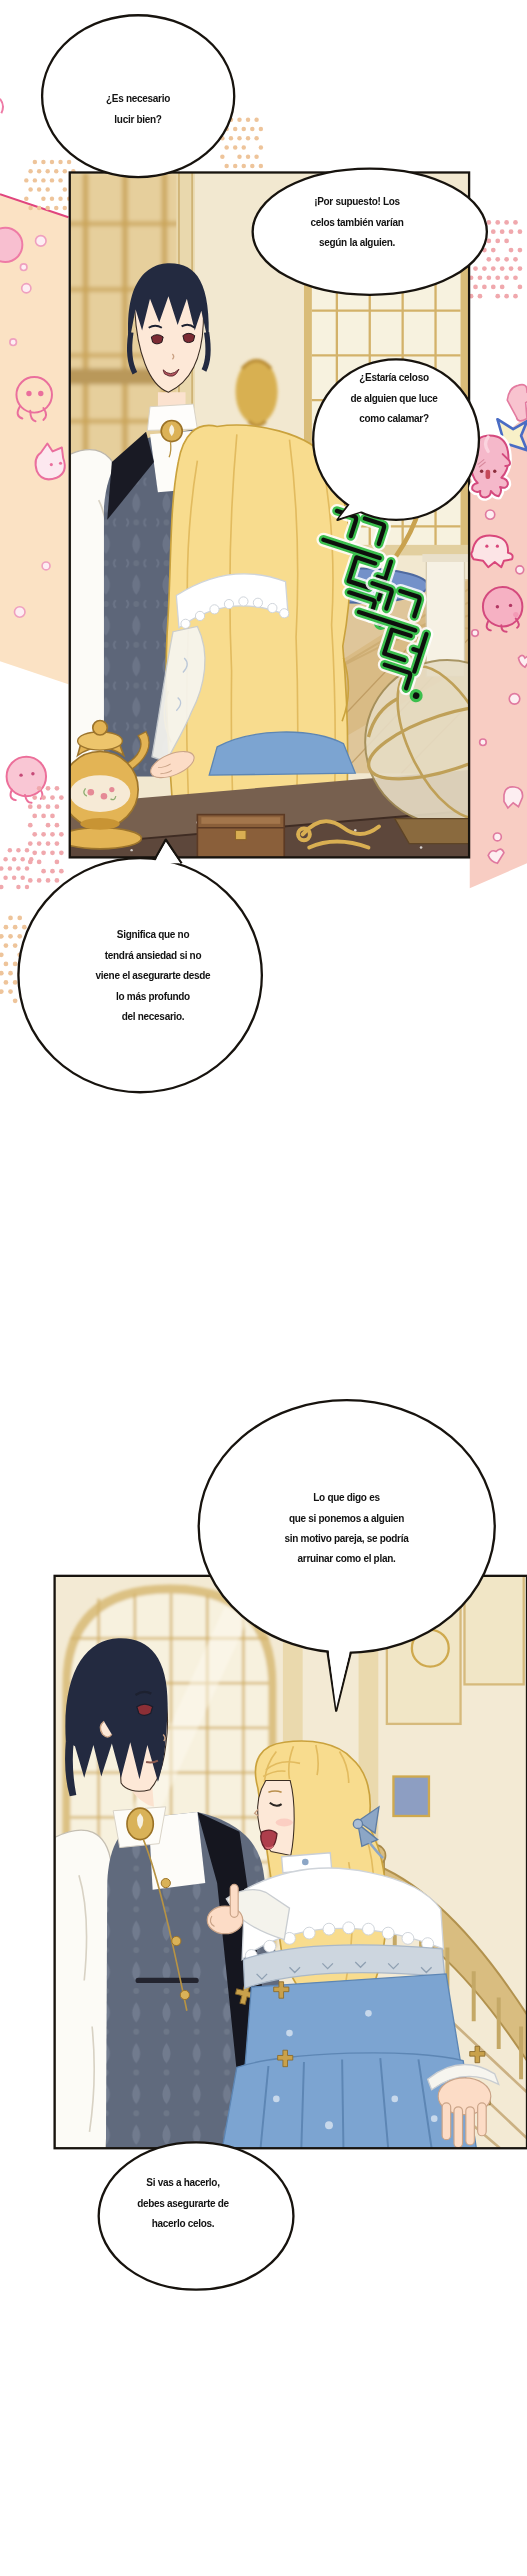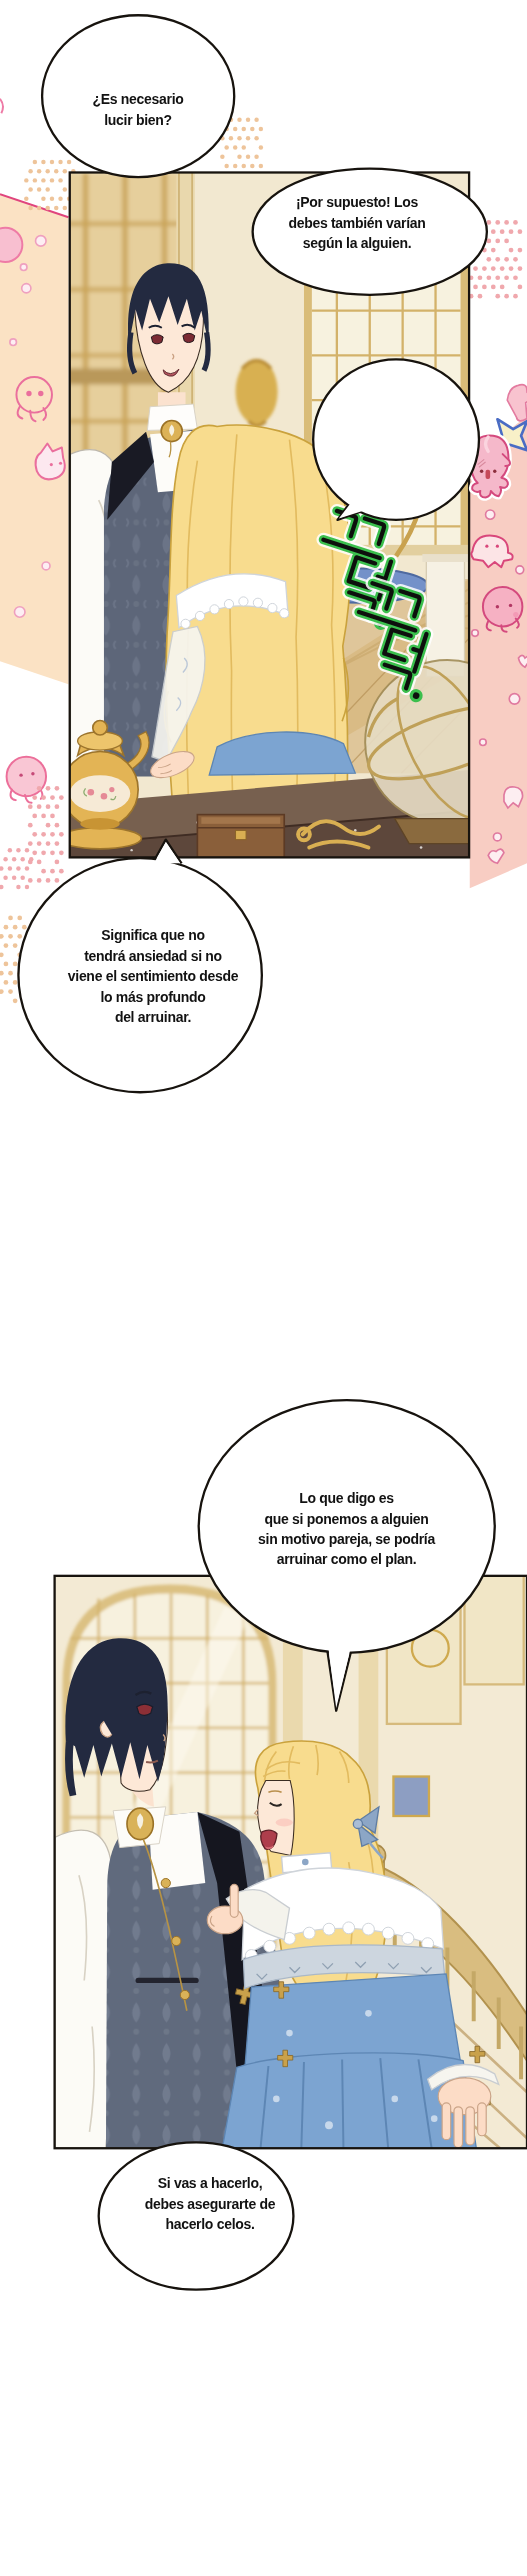--- a/index.html
+++ b/index.html
@@ -1,20 +1,20 @@
 <!DOCTYPE html>
 <html style="font-size:10.5px"><head>
 <meta charset="utf-8">
 <style>
   html,body{margin:0;padding:0;background:#ffffff;}
   .page{position:relative;width:527px;height:2576px;background:#ffffff;overflow:hidden;
         font-family:"Liberation Sans","DejaVu Sans",sans-serif;}
   .art{position:absolute;left:0;top:0;}
   .btxt{position:absolute;display:flex;flex-direction:column;align-items:center;justify-content:center;
-        text-align:center;color:#121212;font-weight:700;font-size:14px;line-height:20.4px;
+        text-align:center;color:#121212;font-weight:700;font-size:10px;line-height:20.4px;
         letter-spacing:-0.3px;}
   .btxt div{white-space:nowrap;}
 </style>
 </head>
 <body>
 
 <div class="page">
 
 <svg class="art" width="527" height="2576" viewBox="0 0 801 3915">
 <defs>
@@ -659,36 +659,41 @@
   <ellipse cx="298" cy="3368" rx="148" ry="112" fill="#ffffff" stroke="#17130e" stroke-width="3.5"></ellipse>
 </g>
 </svg>
 
 <div class="btxt" style="left:59px;top:78px;width:158px;height:63px;">
   <div>¿Es necesario</div>
   <div>lucir bien?</div>
 </div>
 <div class="btxt" style="left:265px;top:192px;width:184px;height:62px;text-align:right;">
   <div>¡Por supuesto! Los</div>
-  <div>debes también varían</div>
+  <div>celos también varían</div>
   <div>según la alguien.</div>
+</div>
+<div class="btxt" style="left:305px;top:368px;width:178px;height:62px;">
+  <div>¿Estaría celoso</div>
+  <div>de alguien que luce</div>
+  <div>como calamar?</div>
 </div>
 <div class="btxt" style="left:36px;top:925px;width:234px;height:103px;">
   <div>Significa que no</div>
   <div>tendrá ansiedad si no</div>
-  <div>viene el sentimiento desde</div>
+  <div>viene el asegurarte desde</div>
   <div>lo más profundo</div>
-  <div>del arruinar.</div>
+  <div>del necesario.</div>
 </div>
 <div class="btxt" style="left:223px;top:1488px;width:247px;height:82px;">
   <div>Lo que digo es</div>
   <div>que si ponemos a alguien</div>
   <div>sin motivo pareja, se podría</div>
   <div>arruinar como el plan.</div>
 </div>
-<div class="btxt" style="left:118px;top:2173px;width:184px;height:62px;text-align:center;">
+<div class="btxt" style="left:91px;top:2173px;width:184px;height:62px;text-align:center;">
   <div>Si vas a hacerlo,</div>
   <div>debes asegurarte de</div>
   <div>hacerlo celos.</div>
 </div>
 
 </div>
 
 
 </body></html>

